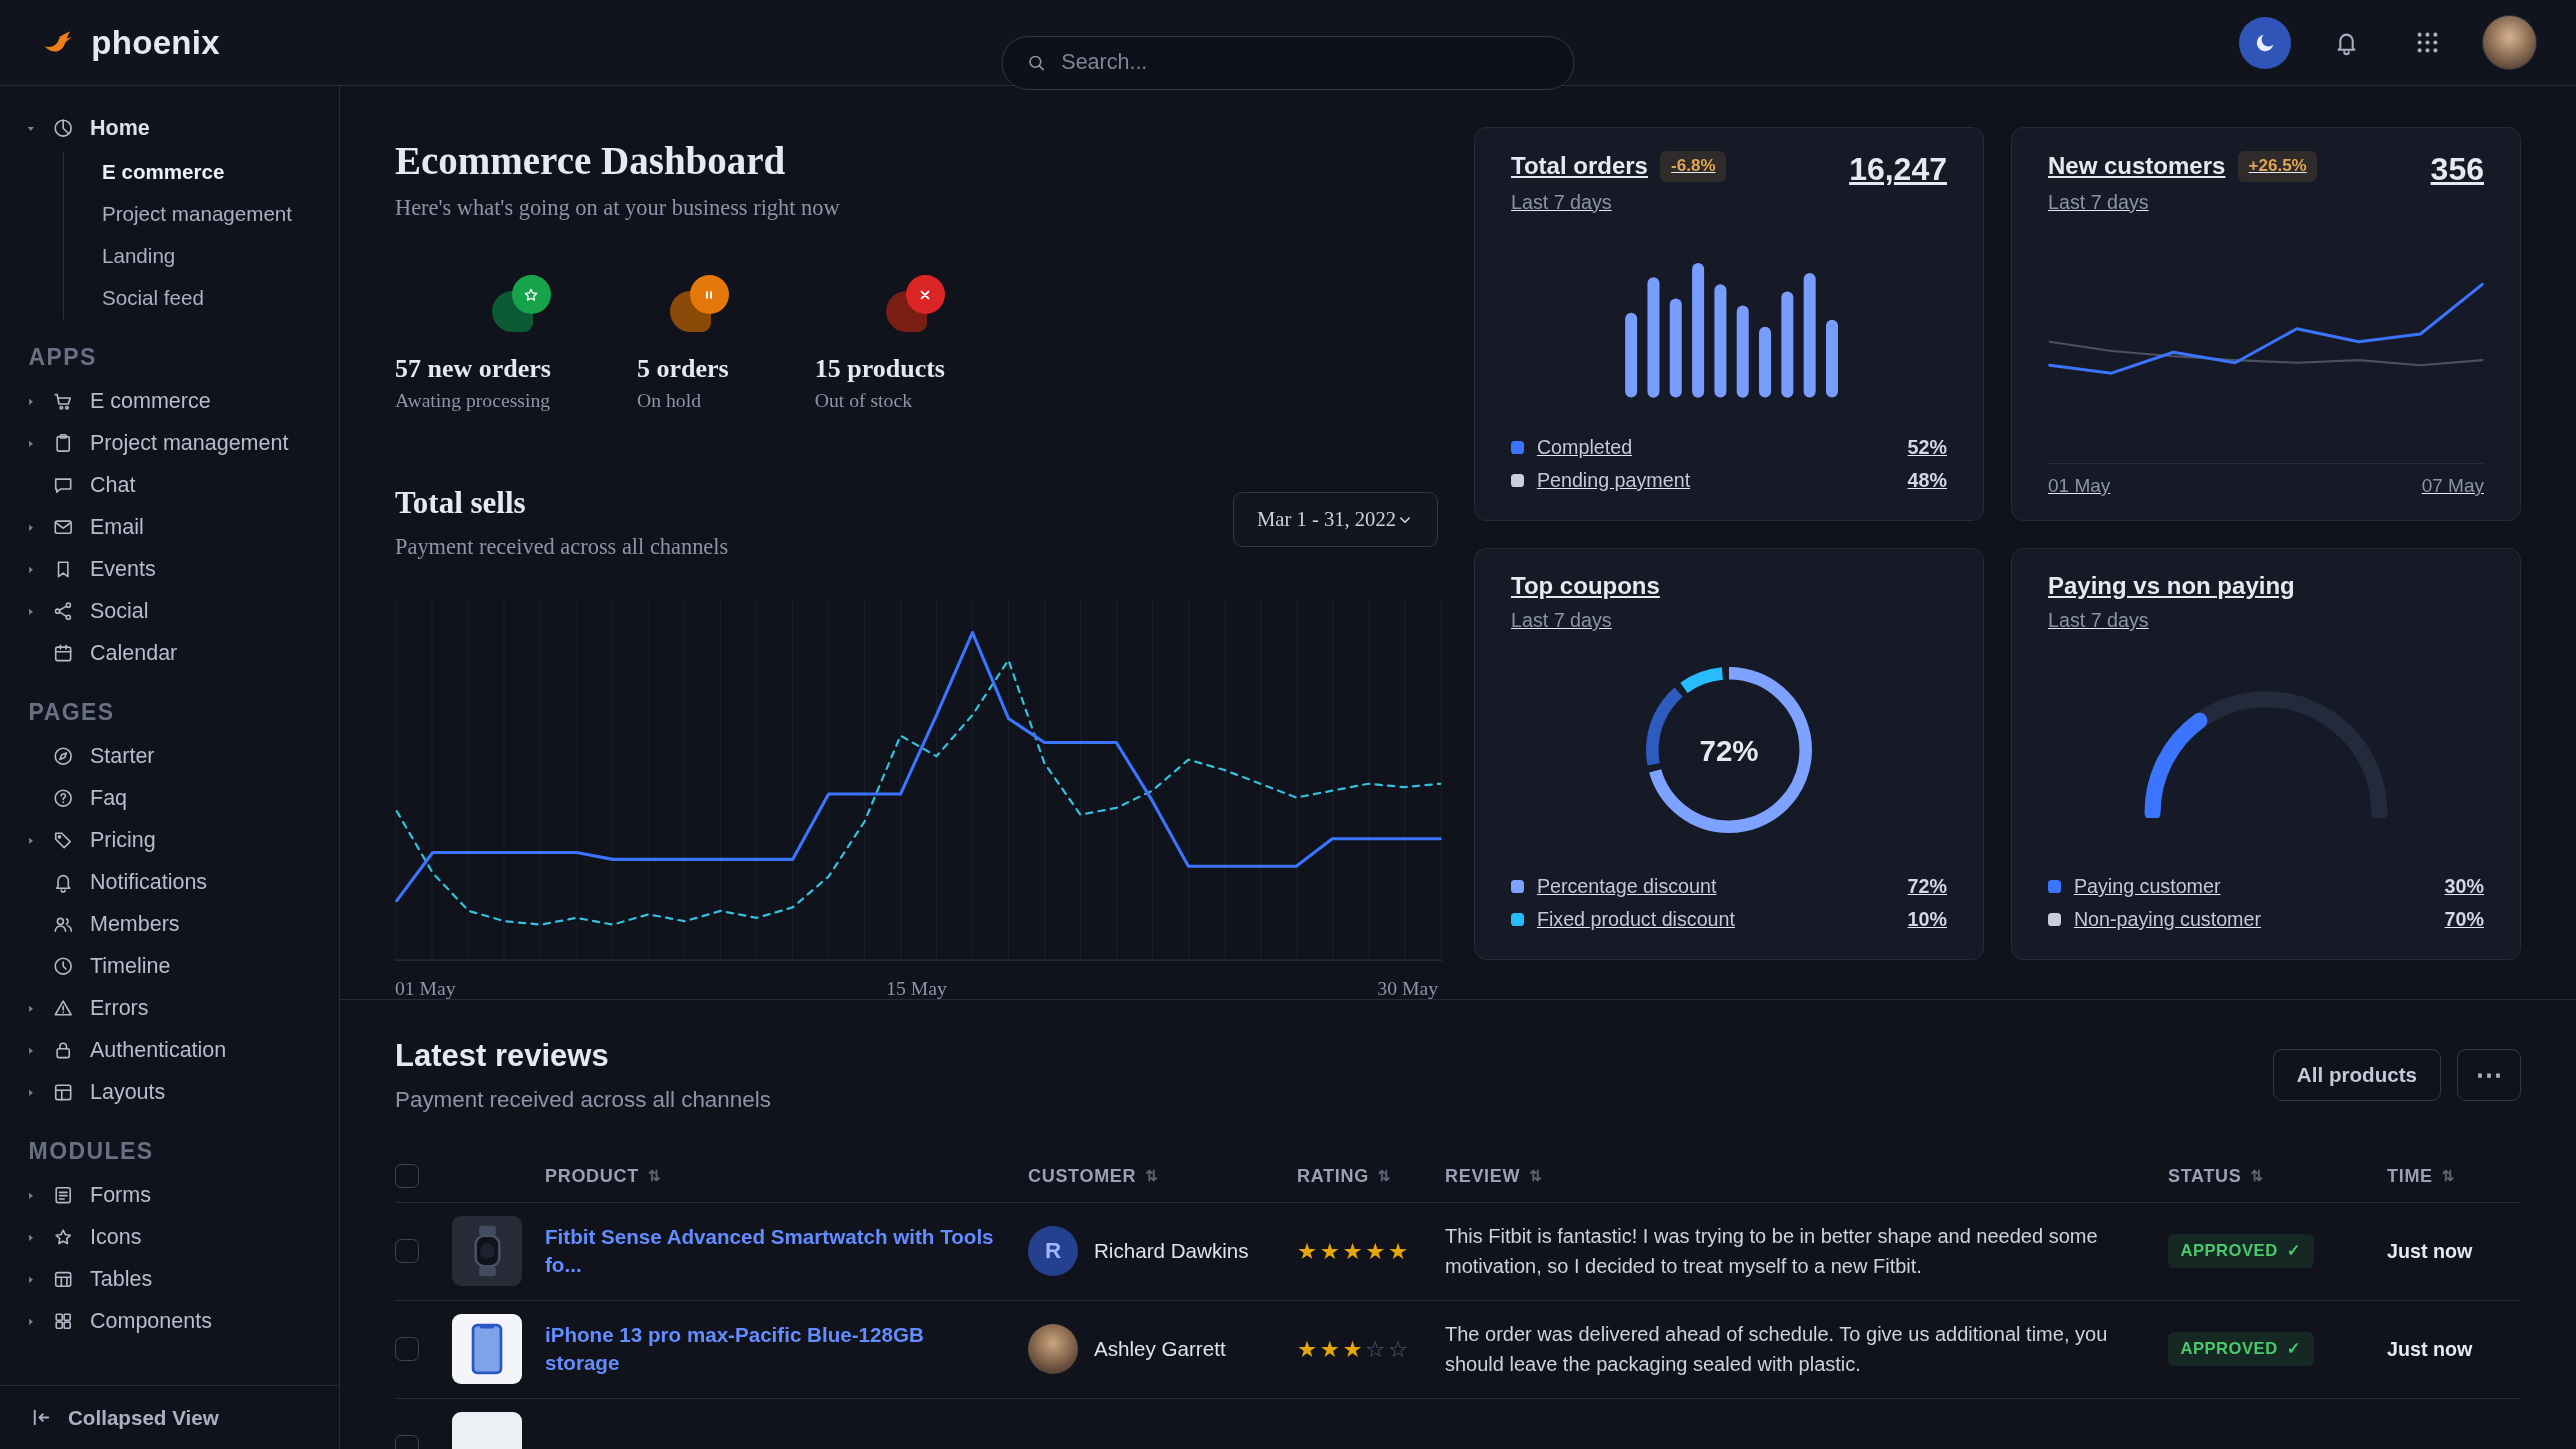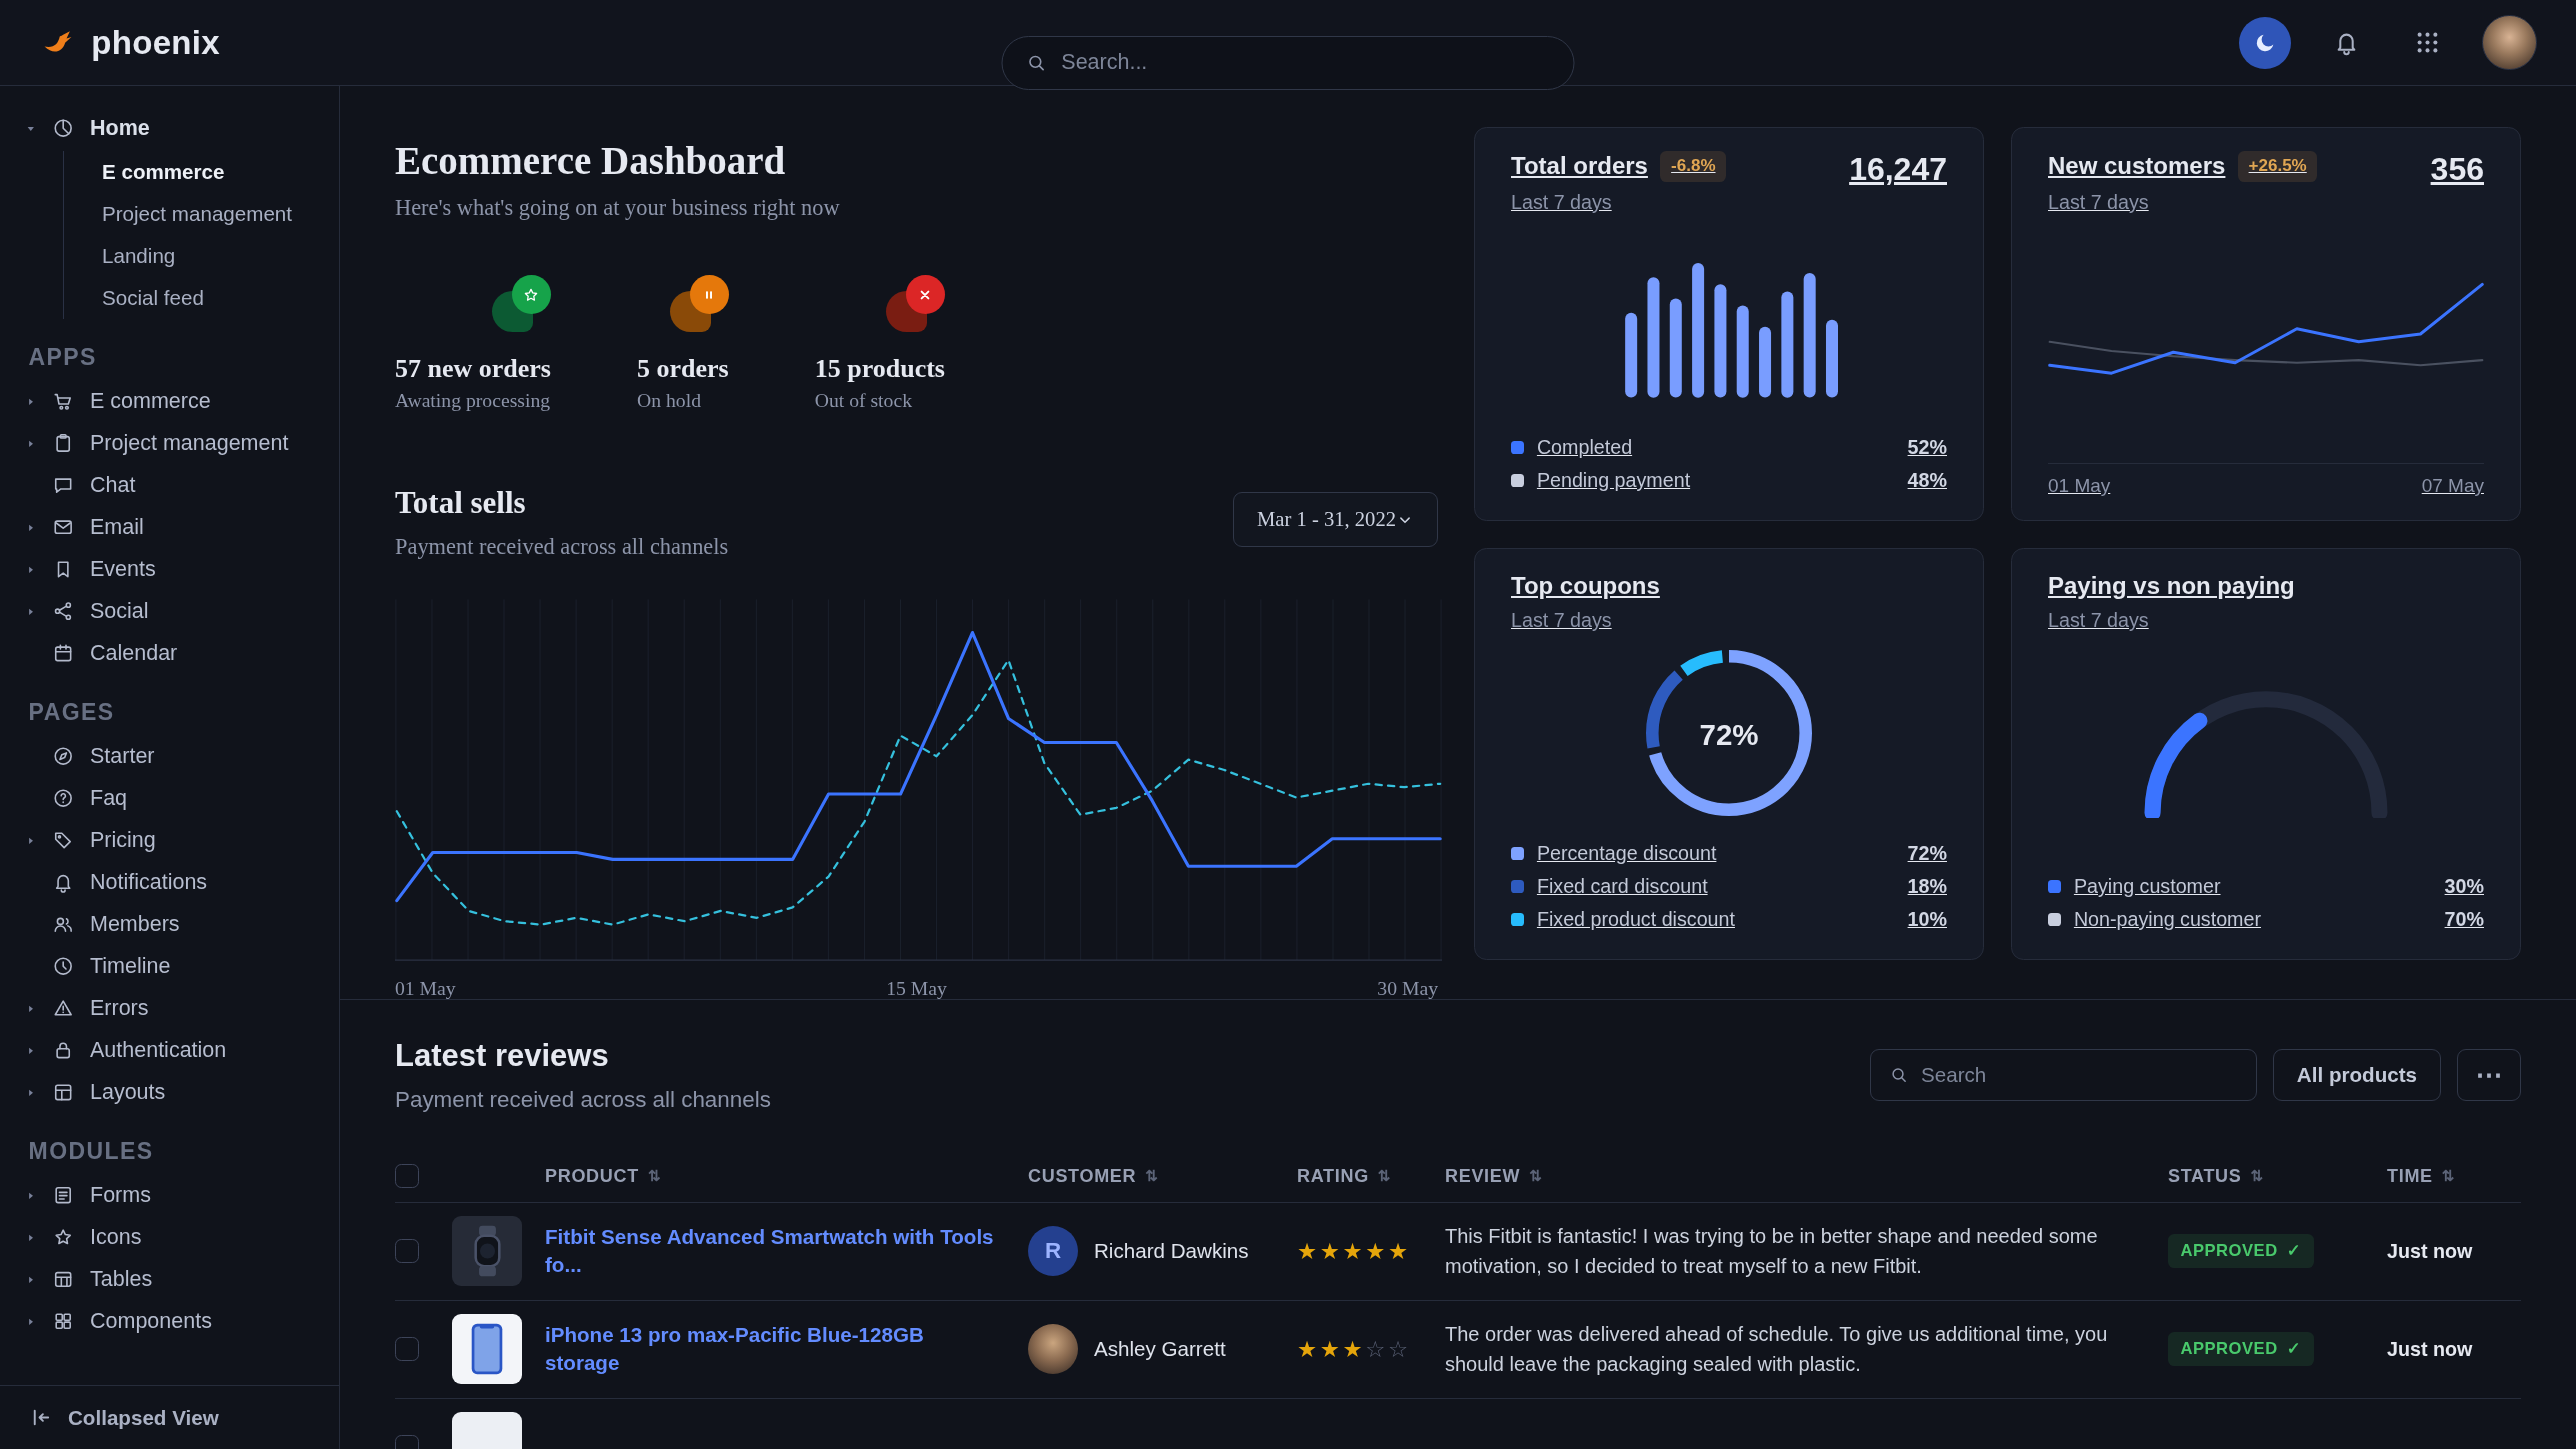--- a/index.html
+++ b/index.html
@@ -648,25 +648,20 @@
               <div class="donut-center">72%</div>
             </div>
           </div>
           <div class="legend" id="legend-top-coupons">
               <div class="lg-row">
                 <span class="lg-sq" style="background:#7ea2ff"></span>
                 <span>Percentage discount</span>
                 <span class="lg-val">72%</span>
               </div>
               <div class="lg-row">
-                <span class="lg-sq" style="background:#2e5bbf"></span>
-                <span>Fixed card discount</span>
-                <span class="lg-val">18%</span>
-              </div>
-              <div class="lg-row">
                 <span class="lg-sq" style="background:#27bcfd"></span>
                 <span>Fixed product discount</span>
                 <span class="lg-val">10%</span>
               </div>
             </div>
         </div>
 
         <div class="card">
           <div class="card-head">
             <div>
@@ -698,29 +693,20 @@
       </div>
     </div>
 
     <section class="reviews">
       <div class="reviews-head">
         <div>
           <h2>Latest reviews</h2>
           <p class="subtitle">Payment received across all channels</p>
         </div>
         <div class="reviews-actions">
-          <div class="rv-search">
-            <span>
-                <svg class="ic" width="19.7" height="19.7" viewBox="0 0 24 24" fill="none" stroke="currentColor" stroke-width="1.8" stroke-linecap="round">
-                  <circle cx="11" cy="11" r="6"></circle>
-                  <path d="M15.5 15.5l4.2 4.2"></path>
-                </svg>
-              </span>
-            <input placeholder="Search" style="">
-          </div>
           <button class="btn">All products</button>
           <button class="btn btn-more">
               <span>⋯</span>
             </button>
         </div>
       </div>
       <div class="table" id="reviews-table">
           <div class="trow thead">
             <div class="tcell">
               <div class="checkbox"></div>

